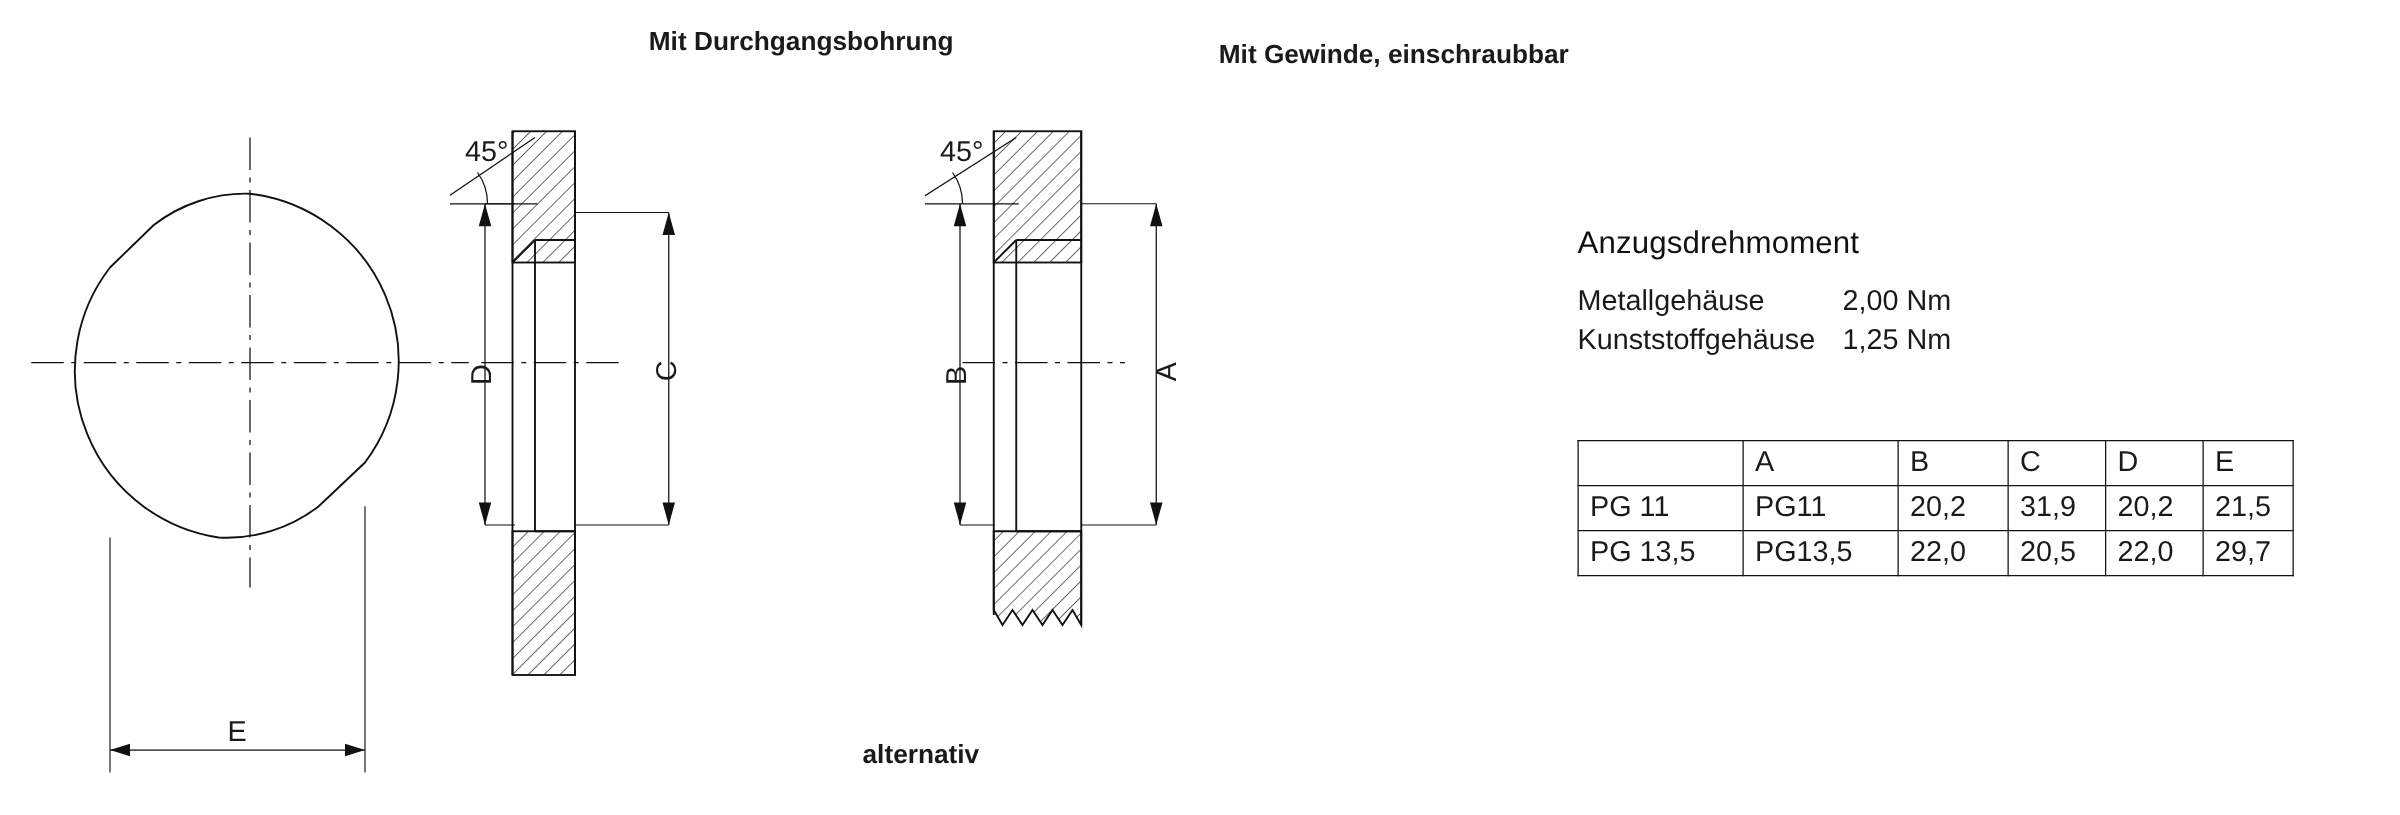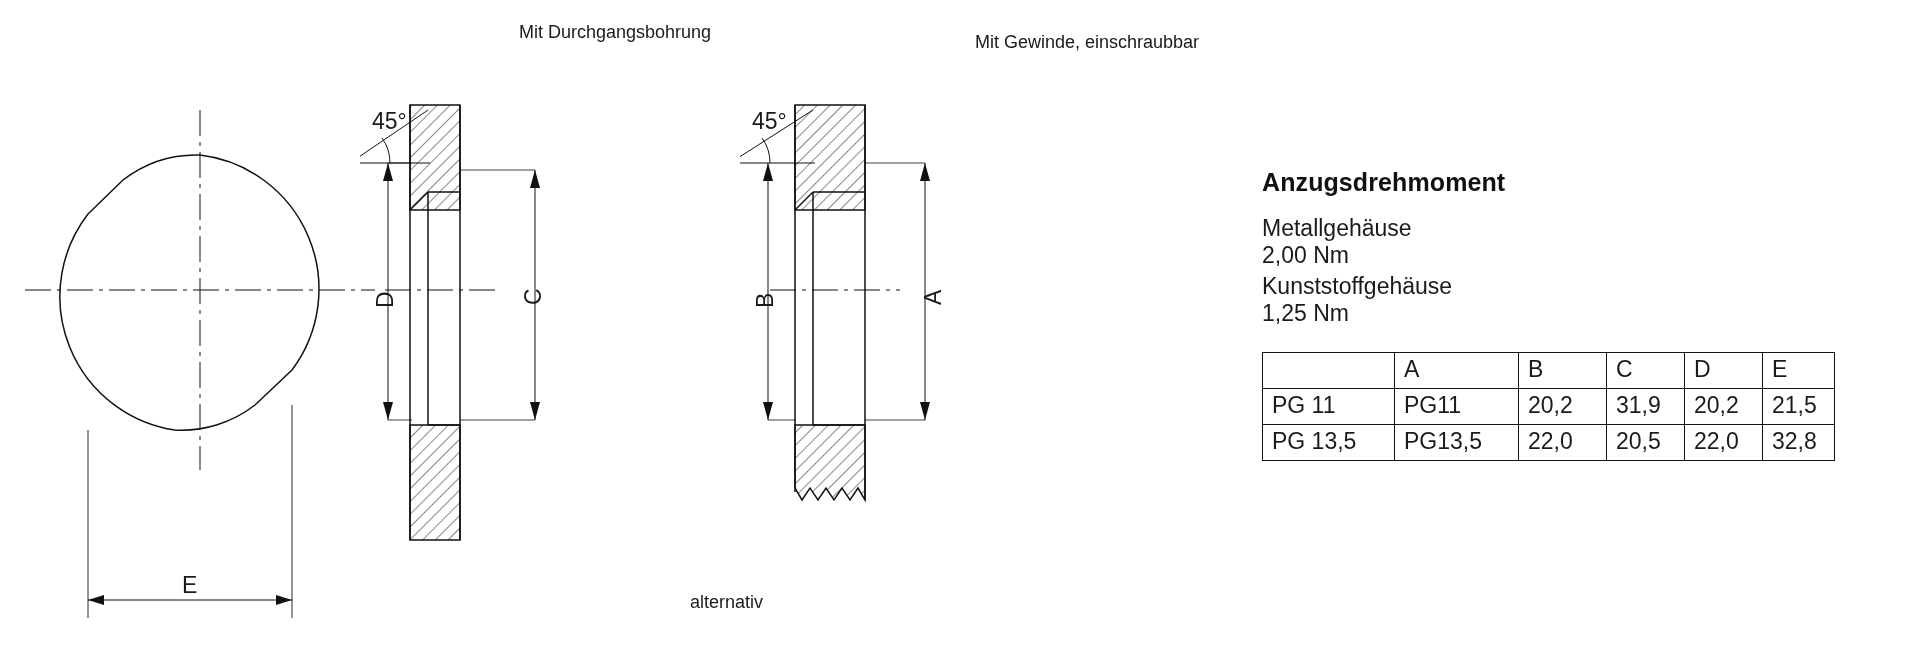--- a/index.html
+++ b/index.html
@@ -21,49 +21,49 @@
     width: 1920px;
     height: 652px;
   }
   .lbl {
     position: absolute;
     white-space: nowrap;
     font-family: "Liberation Sans", sans-serif;
     color: #1a1a1a;
   }
   .caption {
-    font-size: 18px;
+    font-size: 21px;
+    font-weight: bold;
   }
   .dimlabel {
     font-size: 23px;
   }
   .vert {
     transform: rotate(-90deg);
     transform-origin: left top;
   }
   
   .torque {
     position: absolute;
     left: 1262px;
     top: 168px;
     width: 420px;
   }
   .torque-title {
     font-size: 25px;
-    font-weight: bold;
+    font-weight: normal;
     letter-spacing: 0.1px;
-    margin: 0 0 18px 0;
+    margin: 12px 0 18px 0;
     color: #111;
   }
   .torque-row {
     font-size: 23px;
     display: flex;
     margin-bottom: 4px;
     color: #1a1a1a;
-    flex-direction: column;
   }
   .torque-row .tr-name {
     display: inline-block;
     min-width: 212px;
   }
   .torque-row .tr-val {
     display: inline-block;
   }
   
   .spec-table {
@@ -253,18 +253,18 @@
         <td class="col3">31,9</td>
         <td class="col4">20,2</td>
         <td class="col5">21,5</td>
       </tr>
       <tr>
         <td class="col0">PG 13,5</td>
         <td class="col1">PG13,5</td>
         <td class="col2">22,0</td>
         <td class="col3">20,5</td>
         <td class="col4">22,0</td>
-        <td class="col5">32,8</td>
+        <td class="col5">29,7</td>
       </tr>
     </tbody>
   </table>
 
 </div>
 
 </body></html>

